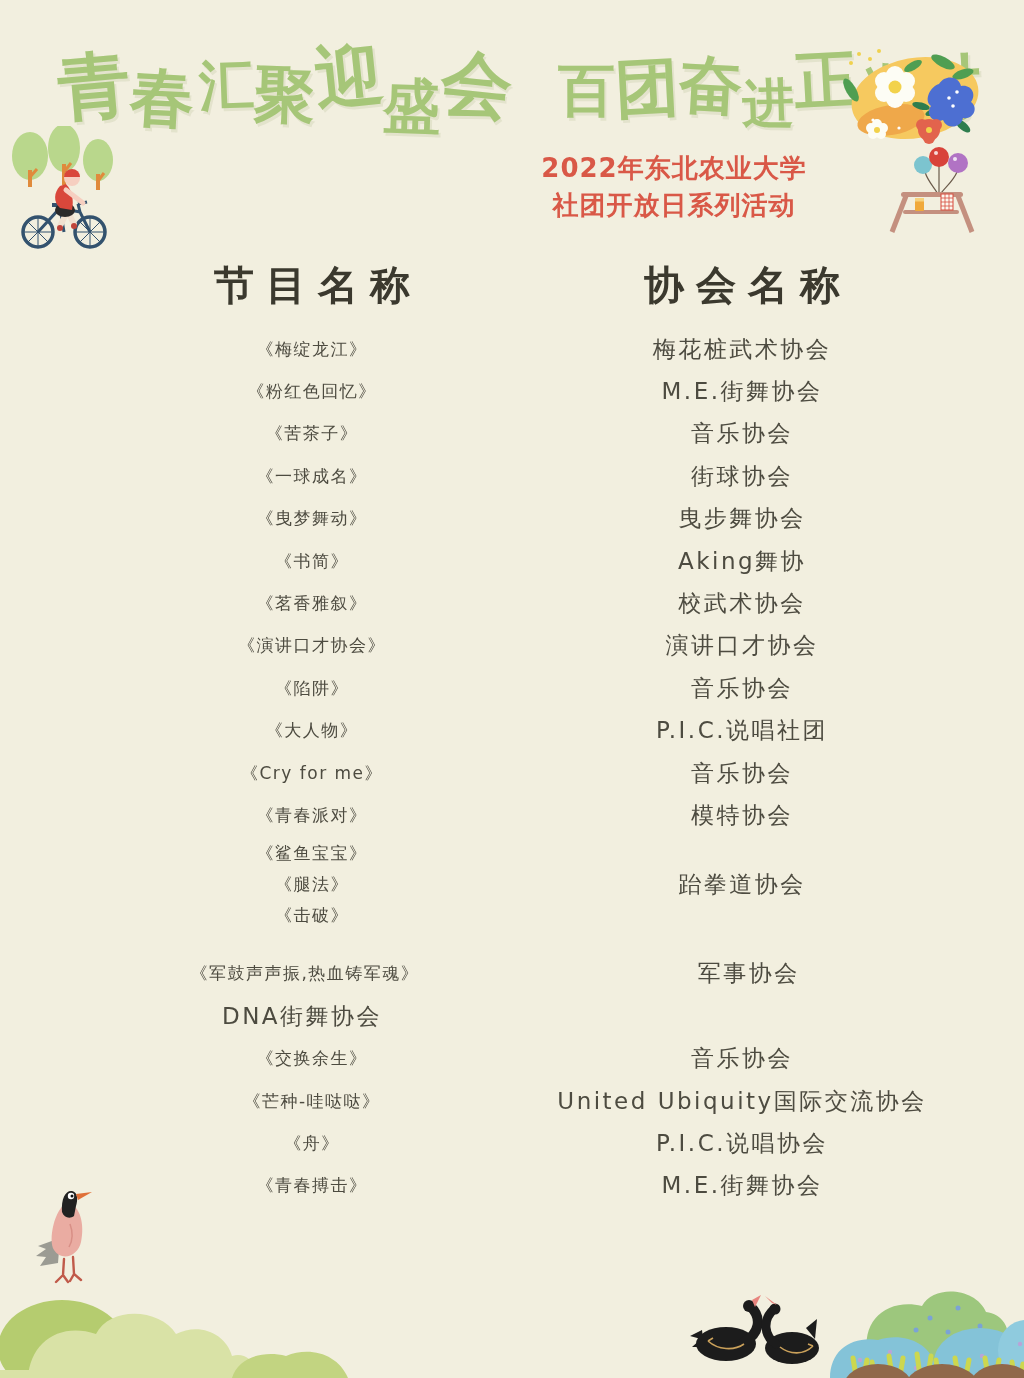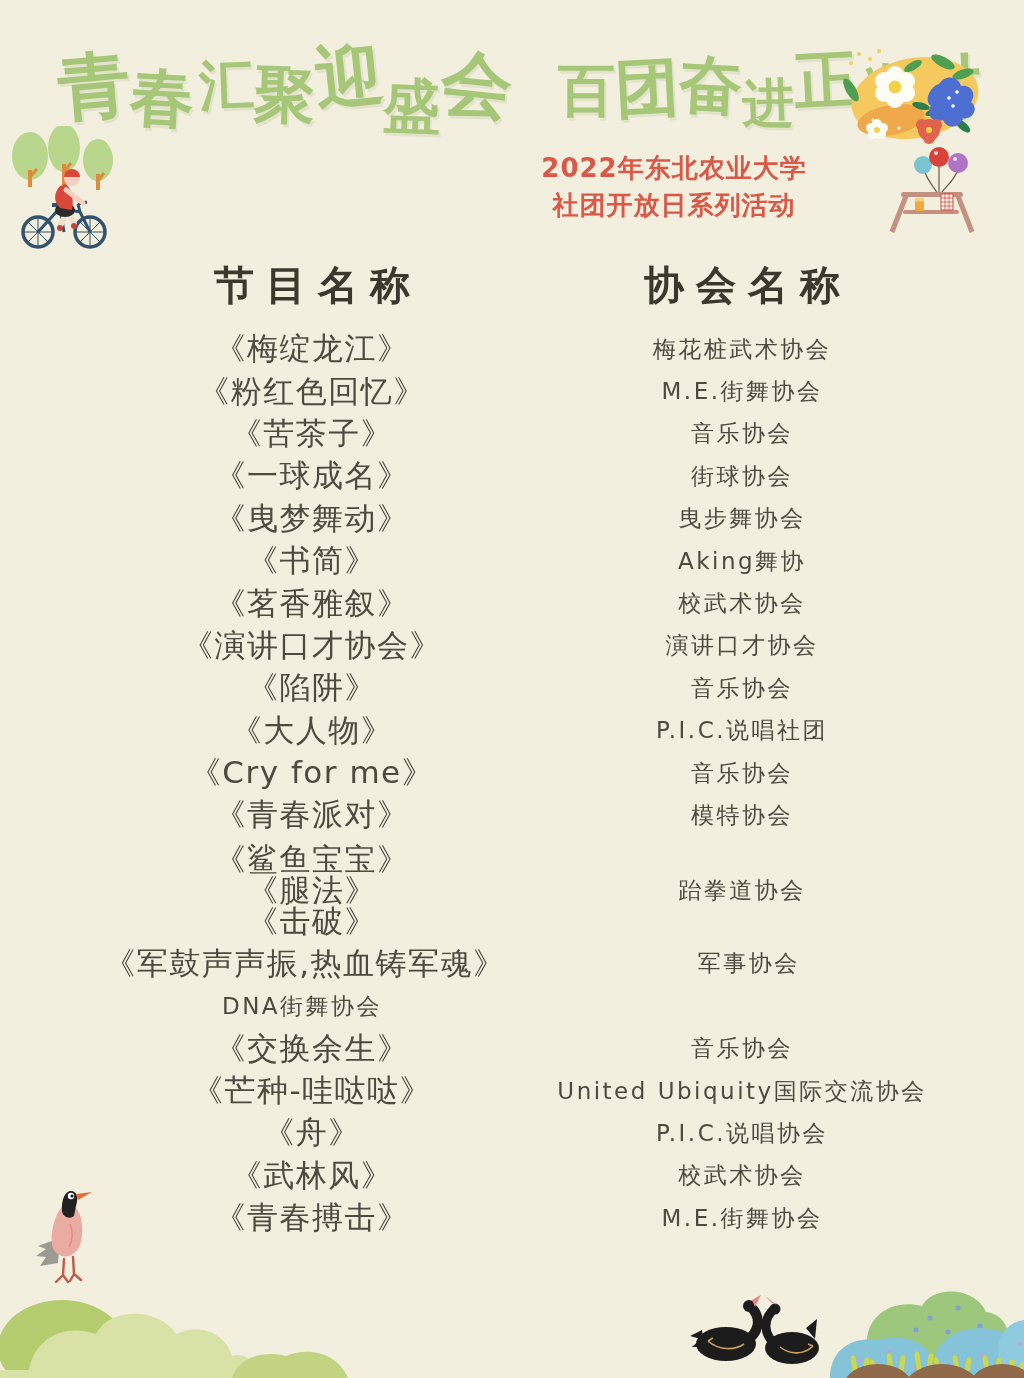--- a/index.html
+++ b/index.html
@@ -49,26 +49,26 @@
 
   
   .table{position:absolute;left:92px;top:248px;width:860px;}
   .t-head{display:flex;height:74px;align-items:center;}
   .t-head .cell{
     font-size:40px;font-weight:900;color:var(--head);letter-spacing:12px;
     text-indent:12px;
   }
   .t-rows{margin-top:6px;}
   .t-row{display:flex;height:42.4px;align-items:center;}
-  .t-row.group{height:96px;margin-top:6px;}
-  .t-row.after-group{margin-top:4px;gap:28px;}
+  .t-row.group{height:96px;}
+  .t-row.after-group{margin-top:20px;gap:28px;}
   .cell{display:flex;align-items:center;justify-content:center;text-align:center;}
   .cell.prog{width:440px;}
   .cell.assoc{width:420px;}
-  .t-row .prog{font-size:31px;color:var(--text);letter-spacing:1.5px;font-weight:500;}
+  .t-row .prog{font-size:17px;color:var(--text);letter-spacing:1.5px;font-weight:500;}
   .t-row .assoc{font-size:23px;color:var(--text);letter-spacing:2.5px;font-weight:500;}
   .cell.multi{flex-direction:column;justify-content:center;}
   .cell.multi div{line-height:31px;}
 
   
   .decor{position:absolute;}
   #d-trees{left:8px;top:126px;width:112px;height:128px;}
   #d-bouquet{left:843px;top:46px;width:168px;height:188px;}
   #d-bird{left:28px;top:1186px;width:86px;height:102px;}
   #d-swans{left:688px;top:1294px;width:140px;height:74px;}
@@ -179,24 +179,20 @@
         <div class="cell prog">《交换余生》</div>
         <div class="cell assoc">音乐协会</div>
       </div>
       <div class="t-row">
         <div class="cell prog">《芒种-哇哒哒》</div>
         <div class="cell assoc">United Ubiquity国际交流协会</div>
       </div>
       <div class="t-row">
         <div class="cell prog">《舟》</div>
         <div class="cell assoc">P.I.C.说唱协会</div>
-      </div>
-      <div class="t-row">
-        <div class="cell prog">《武林风》</div>
-        <div class="cell assoc">校武术协会</div>
       </div>
       <div class="t-row">
         <div class="cell prog">《青春搏击》</div>
         <div class="cell assoc">M.E.街舞协会</div>
       </div>
     </div>
   </div>
 
   <svg id="d-trees" class="decor" viewBox="0 0 112 128">
     <ellipse cx="22" cy="30" rx="18" ry="24" fill="#b9d78c"></ellipse>

